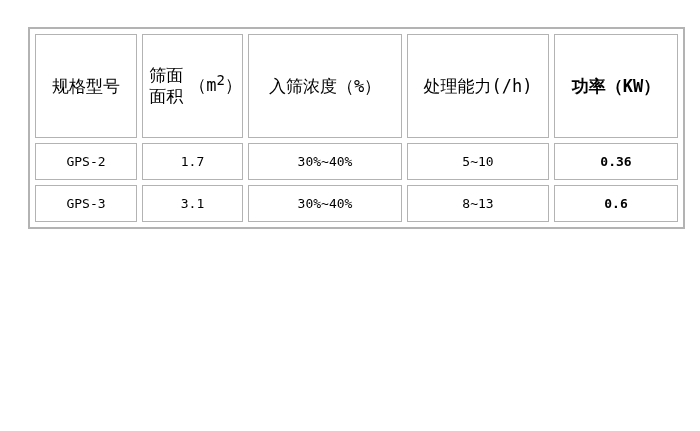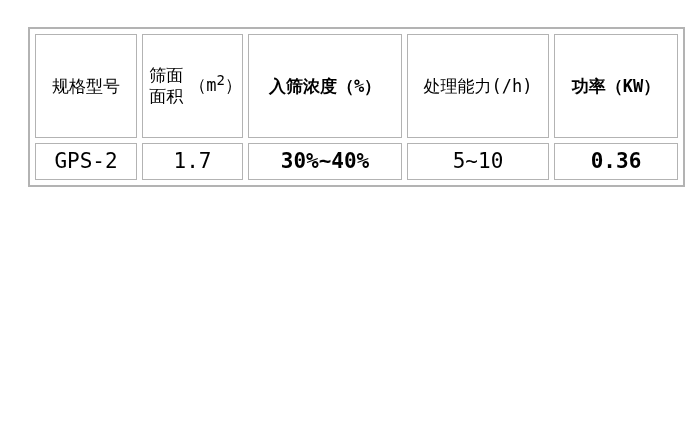--- a/index.html
+++ b/index.html
@@ -17,28 +17,28 @@
     border-spacing: 5px;
     border: 2px solid #b3b3b3;
     background: #ffffff;
     table-layout: fixed;
   }
   .spec-table td {
     border: 1px solid #b3b3b3;
     background: #ffffff;
     text-align: center;
     vertical-align: middle;
-    font-size: 21px;
+    font-size: 13px;
     line-height: 1.2;
     padding: 0 2px;
     overflow: hidden;
   }
   .col1 { width: 96px; }
   .col2 { width: 95px; }
-  .col3 { width: 148px; font-weight: bold; }
+  .col3 { width: 148px; }
   .col4 { width: 136px; margin-left: 36px; }
   .col5 { width: 118px; font-weight: bold; }
   tr.header-row td {
     height: 102px;
     font-size: 17px;
   }
   tr.data-row td {
     height: 35px;
   }
   td.area-header {
@@ -79,18 +79,25 @@
     </tr>
 
     <tr class="data-row">
       <td class="col1">GPS-2</td>
       <td class="col2">1.7</td>
       <td class="col3">30%~40%</td>
       <td class="col4">5~10</td>
       <td class="col5">0.36</td>
     </tr>
 
+    <tr class="data-row">
+      <td class="col1">GPS-3</td>
+      <td class="col2">3.1</td>
+      <td class="col3">30%~40%</td>
+      <td class="col4">8~13</td>
+      <td class="col5">0.6</td>
+    </tr>
 
 
 
 
   </tbody>
 </table>
 
 </body></html>

